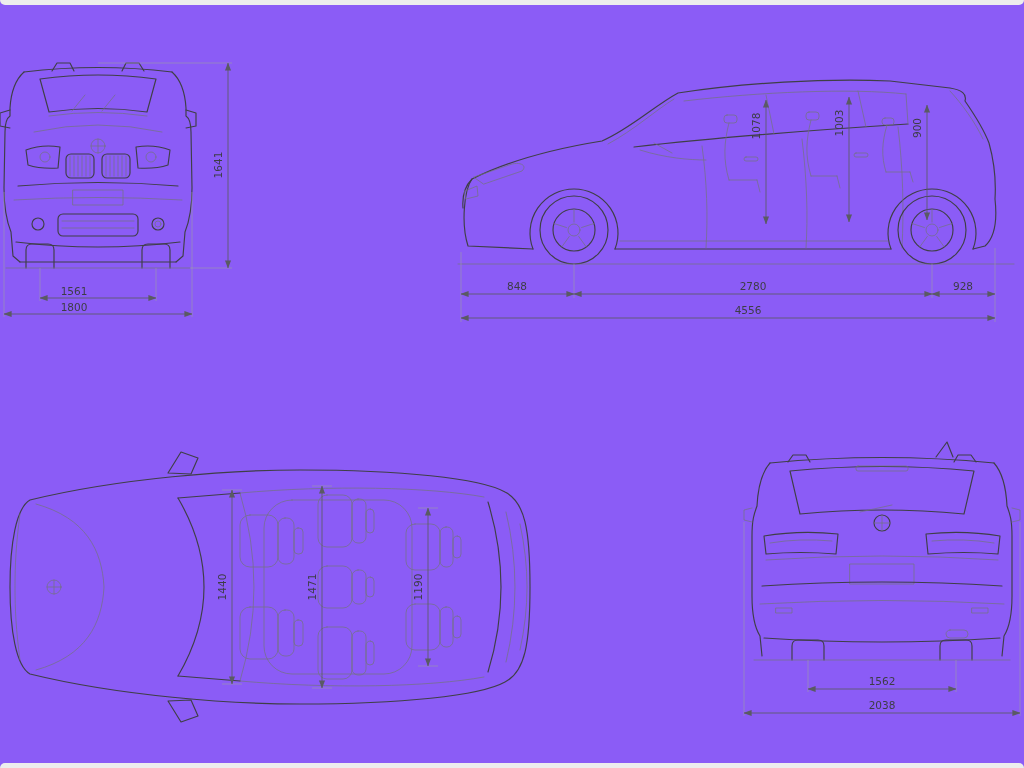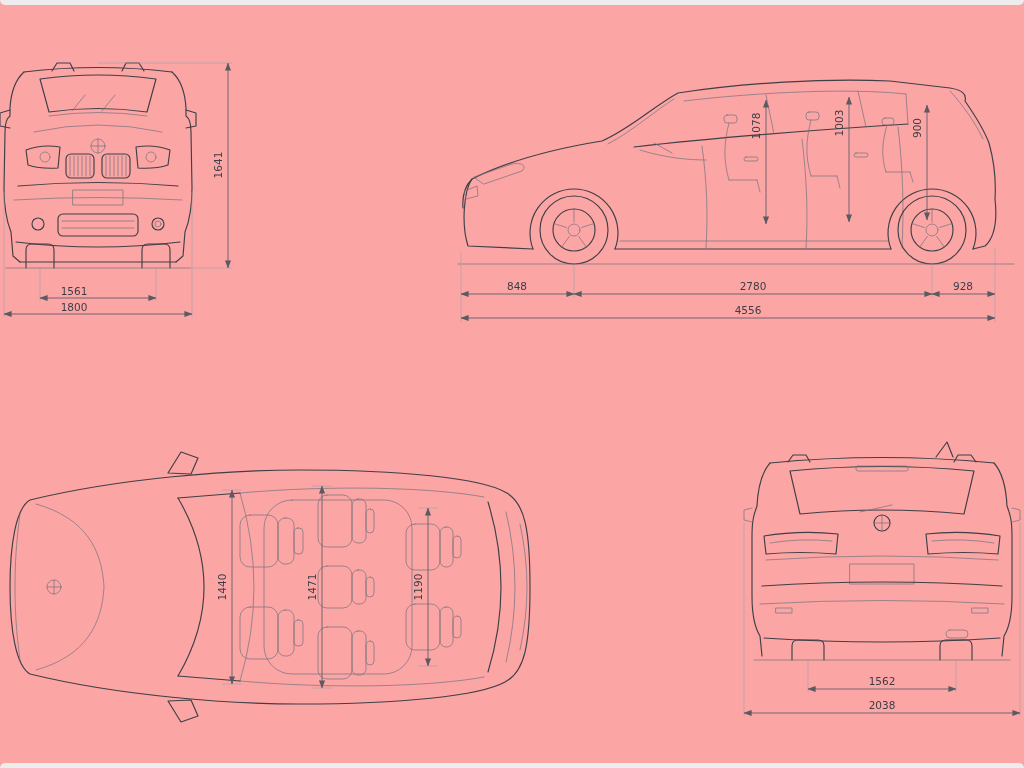--- a/index.html
+++ b/index.html
@@ -1,16 +1,16 @@
 <!DOCTYPE html>
 <html><head>
 <meta charset="utf-8">
 <style>
   html,body{margin:0;padding:0;background:#ffffff}
-  .page{position:relative;width:1024px;height:768px;background:#fca5a5;overflow:hidden}
+  .page{position:relative;width:1024px;height:768px;background:#8b5cf6;overflow:hidden}
   .edge{position:absolute;left:0;width:100%;height:5px;background:#ededed}
   .edge.top{top:0;border-radius:0 0 6px 6px}
   .edge.bottom{bottom:0;border-radius:6px 6px 0 0}
   svg{display:block}
   .car{fill:none;stroke:#3f3f46;stroke-width:1.15;stroke-linecap:round;stroke-linejoin:round}
   .thin{fill:none;stroke:#73737c;stroke-width:0.7;stroke-linecap:round;stroke-linejoin:round}
   .dim{fill:none;stroke:#5a5a63;stroke-width:0.85}
   .ext{fill:none;stroke:#a0a0a8;stroke-width:0.6}
   .dimtxt{font-family:"DejaVu Sans","Liberation Sans",sans-serif;font-size:10.5px;fill:#3d3d45;text-anchor:middle}
 </style>

